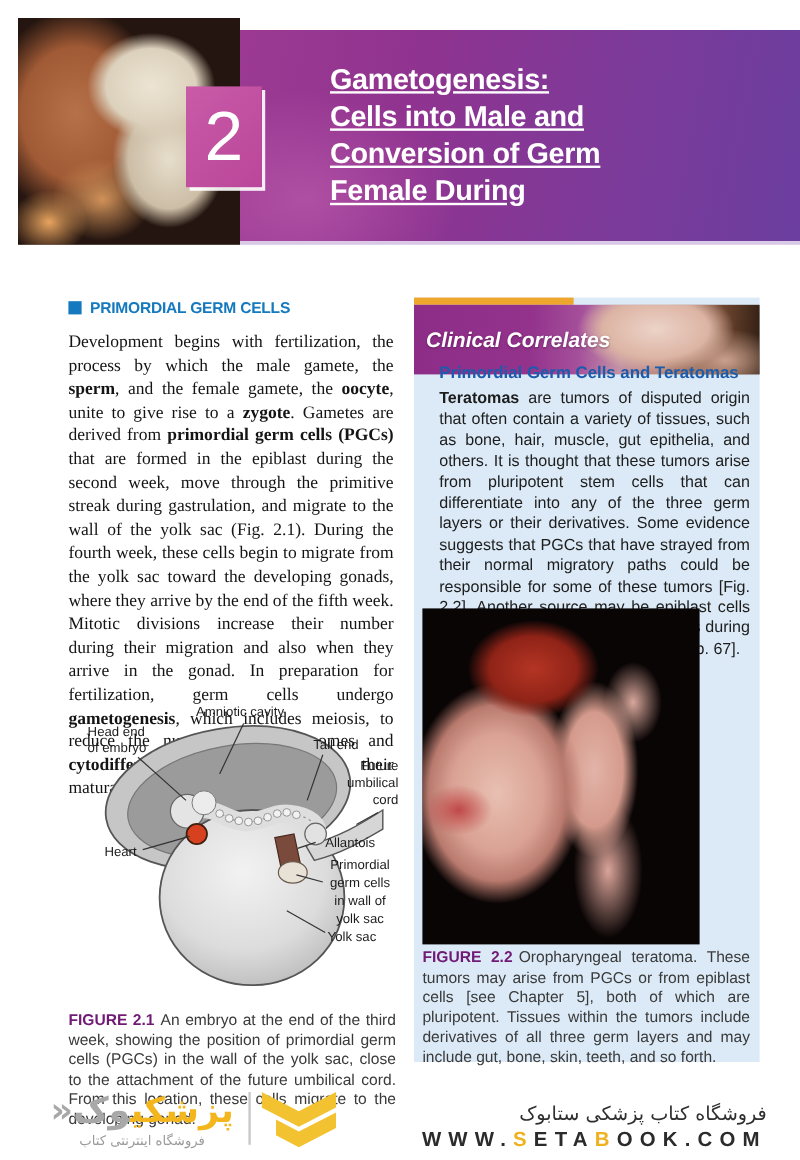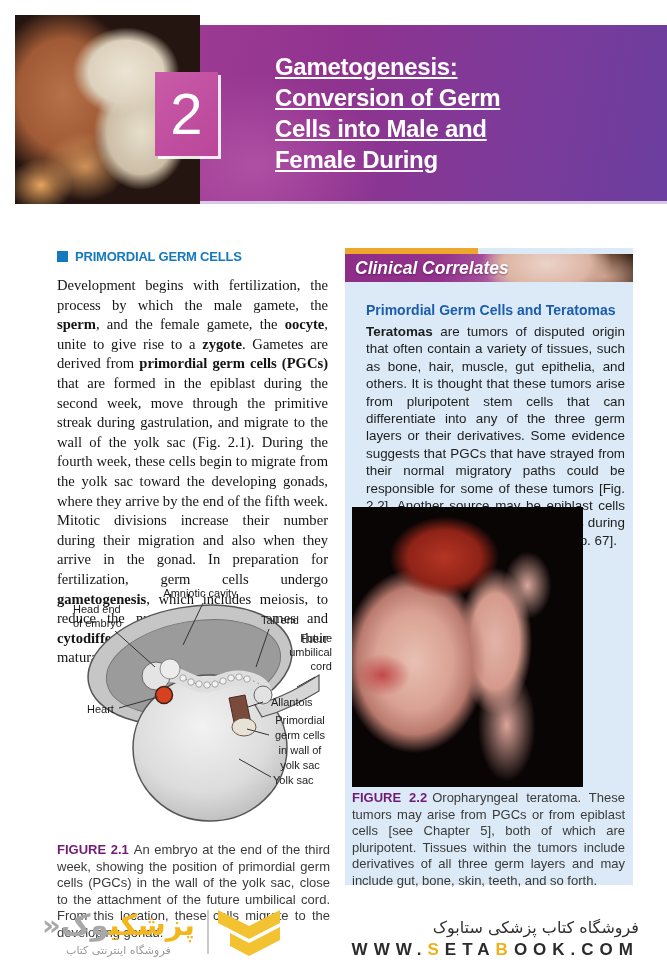--- a/index.html
+++ b/index.html
@@ -55,21 +55,21 @@
   .fig1 text { font-family:"Liberation Sans", sans-serif; font-size:11px; fill:#1c1c1c; }
   .fig-caption {
     position:absolute; font-size:13px; line-height:16.5px; color:#3a3a3a; text-align:justify;
   }
   .cap1 { left:57px; top:842px; width:273px; }
   .fig-label { color:#701a75; font-weight:700; margin-right:5px; }
   
   .clinical { position:absolute; left:345px; top:248px; width:288px; height:637px; background:#dbeaf6; }
   .clinical-topbar { position:absolute; left:0; top:0; width:133px; height:6px; background:#efa62c; }
   .clinical-header {
-    position:absolute; left:0; top:6px; width:288px; height:28px;
+    position:absolute; left:0; top:6px; width:288px; height:58px;
     background:
       radial-gradient(80px 44px at 70% 35%, #ecd3c8 0%, #dcb4a4 55%, rgba(150,100,80,0) 82%),
       radial-gradient(60px 34px at 90% 80%, #caa08d 0%, rgba(120,80,60,0) 78%),
       linear-gradient(95deg, #8e2d88 0%, #93338c 34%, #a5509b 48%, #c392a5 60%, #bb8a7c 72%, #6e4630 88%, #2f1d12 100%);
     display:flex; align-items:center;
   }
   .clinical-header .ct {
     color:#fff; font-style:italic; font-weight:700; font-size:17.5px;
     padding-left:10px; text-shadow:0 1px 2px rgba(60,10,60,.5);
   }
@@ -105,22 +105,22 @@
   .seg-yellow { color:#f0b11e; }
 </style>
 </head>
 <body>
 
 <div class="page">
 
   <div class="banner">
     <div class="banner-title">
       <div>Gametogenesis:</div>
+      <div>Cells into Male and</div>
       <div>Conversion of Germ</div>
-      <div>Cells into Male and</div>
       <div>Female During</div>
     </div>
   </div>
   <div class="chapter-photo"></div>
   <div class="chapter-tile">
     <span class="num">2</span>
   </div>
 
   <div class="section-heading">
     <span class="sq"></span>

